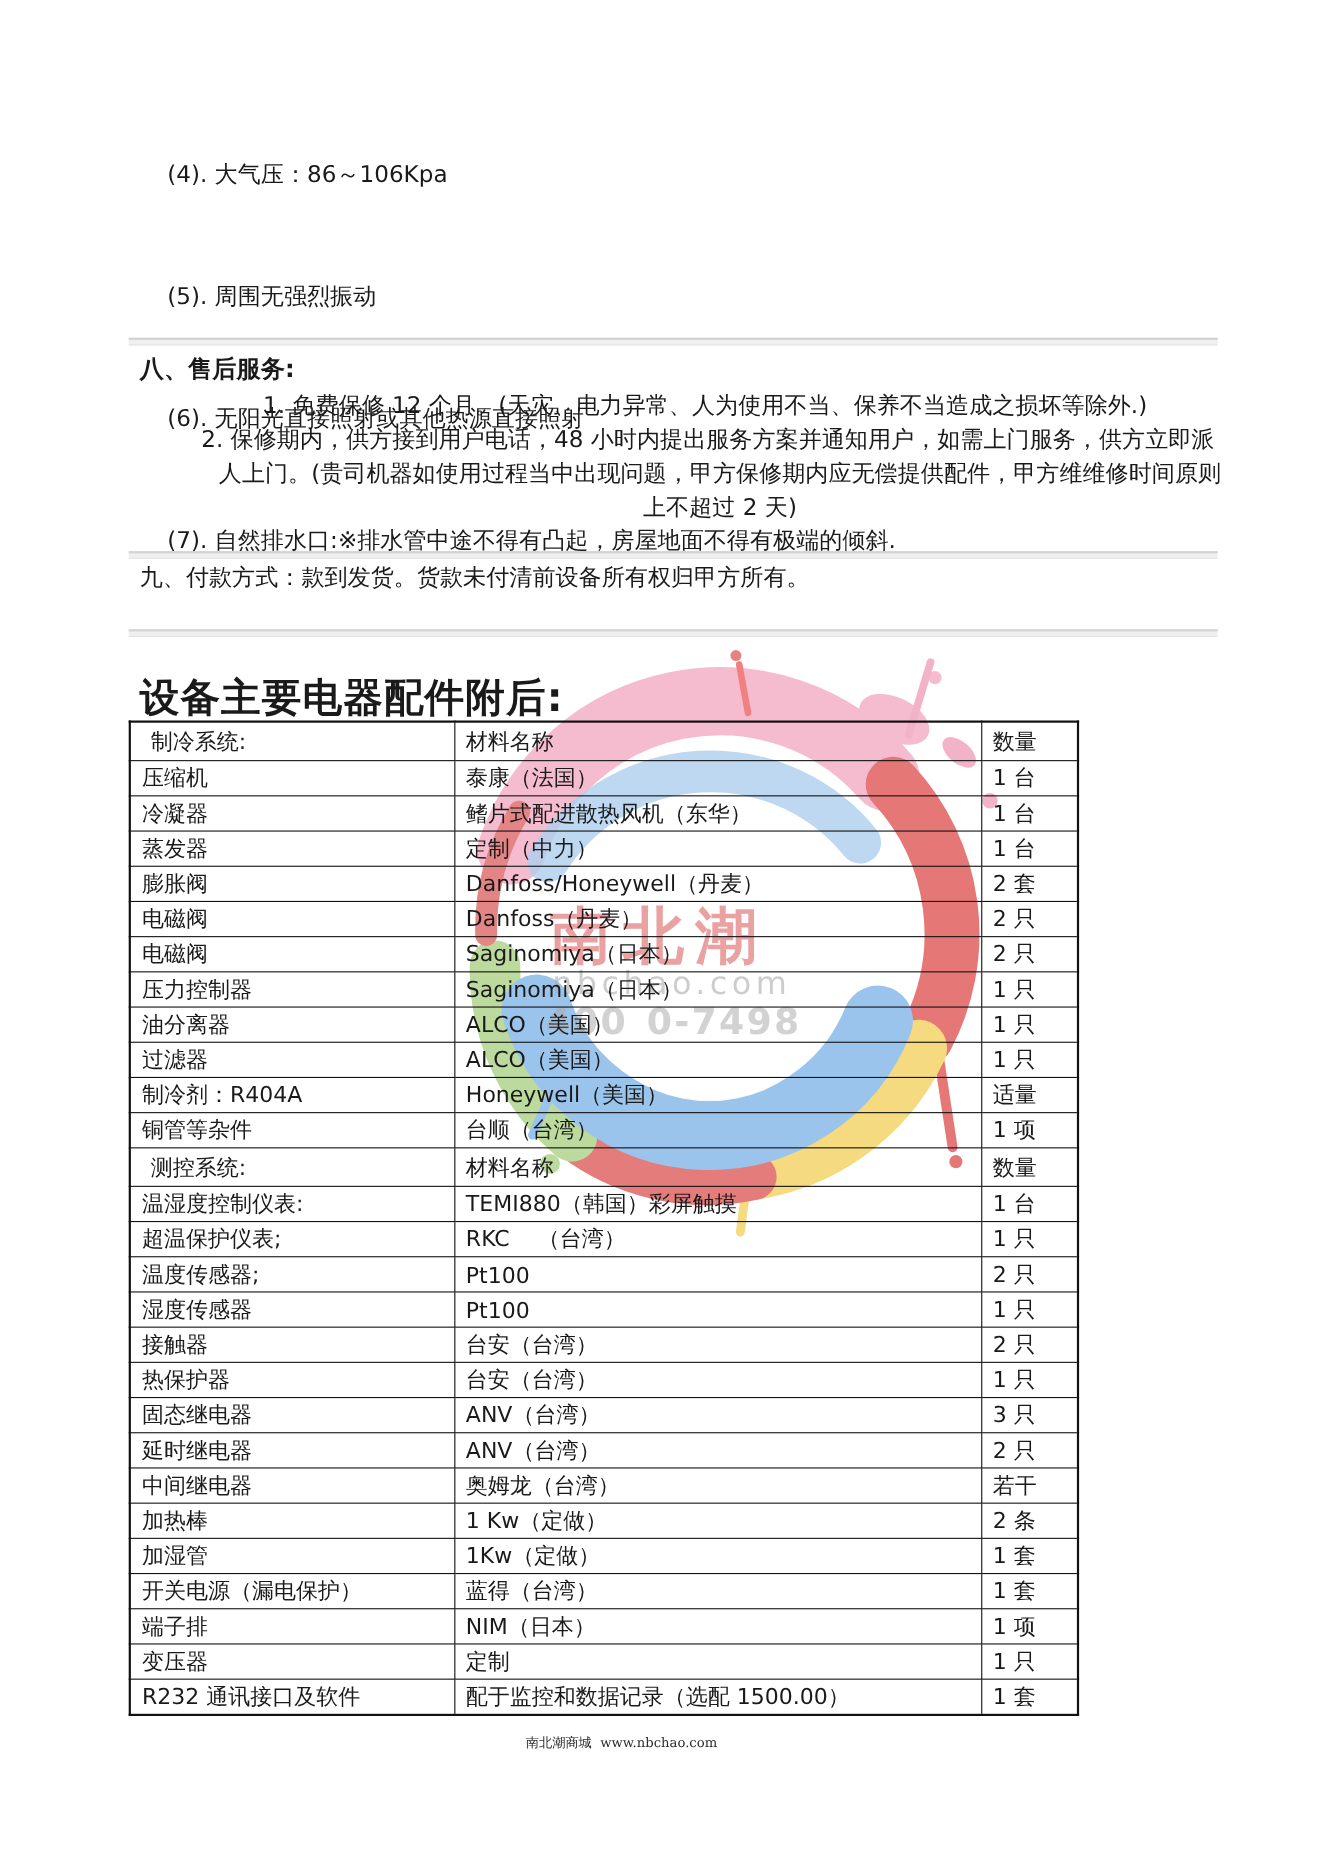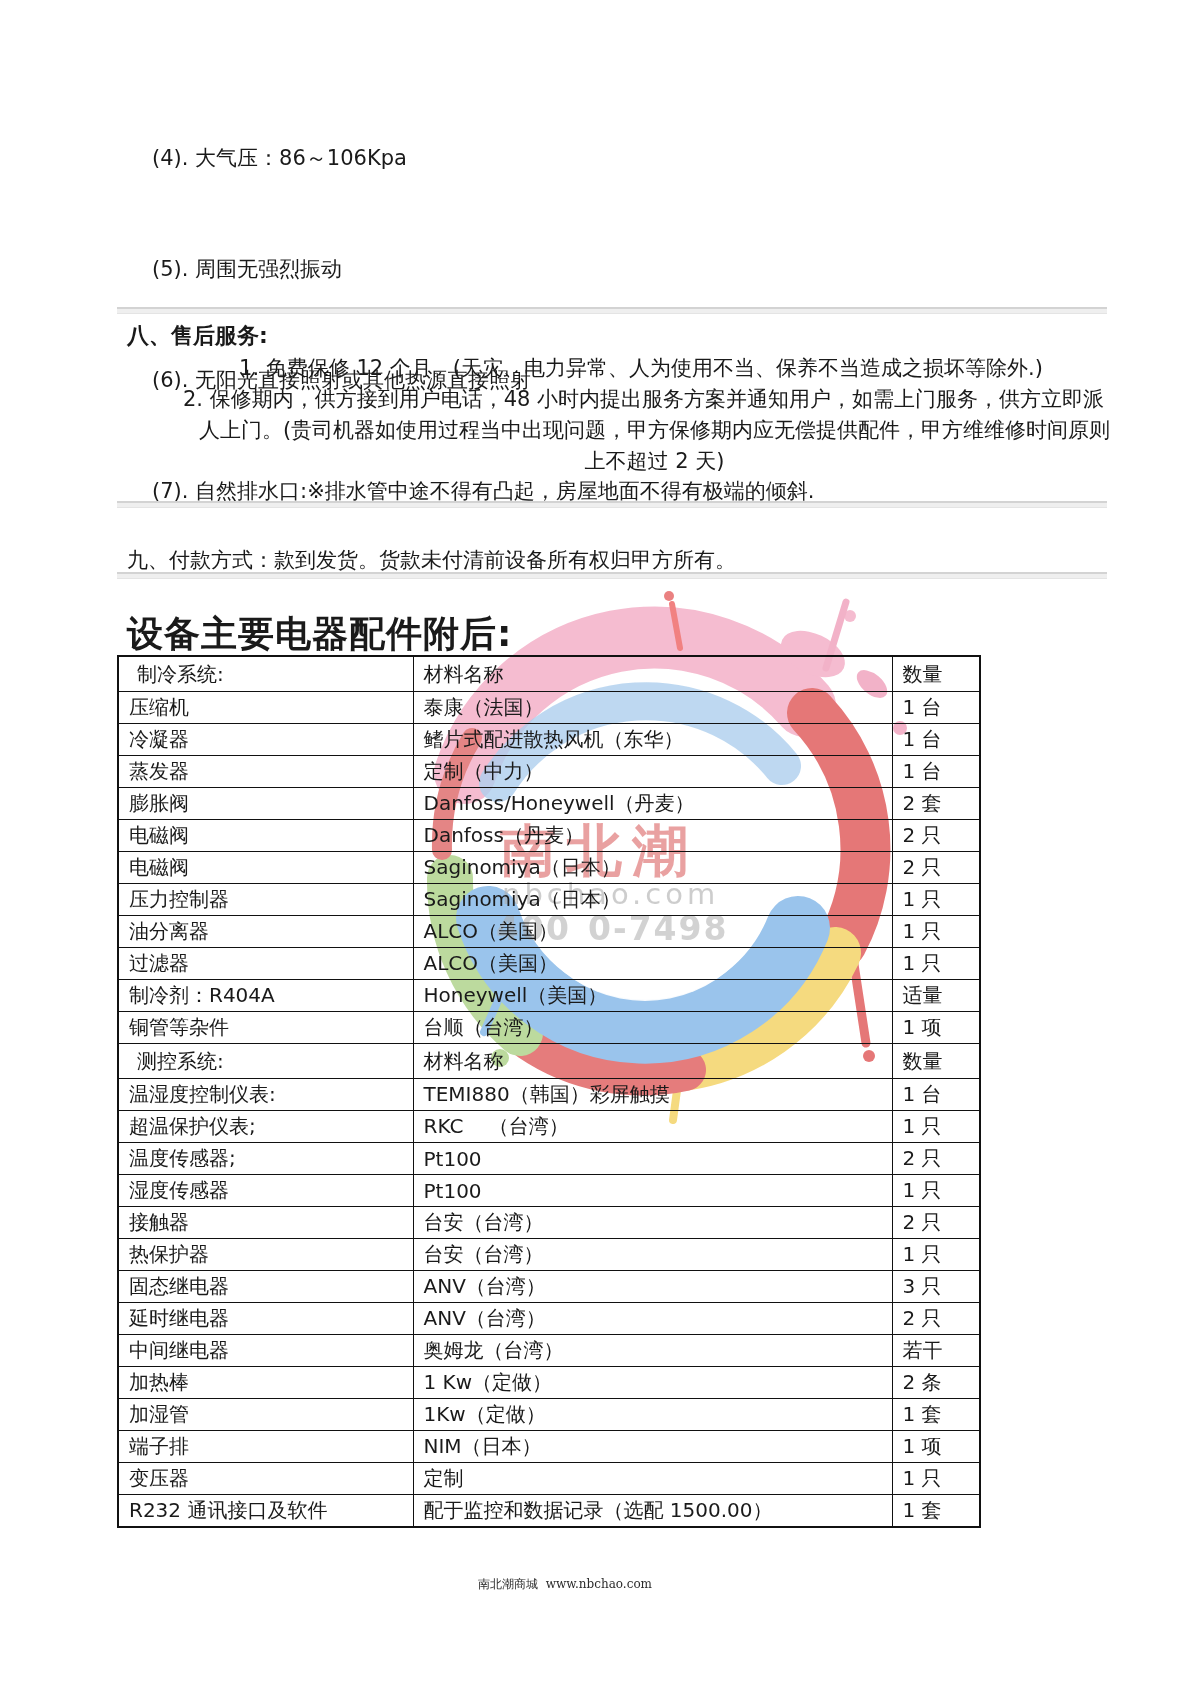--- a/index.html
+++ b/index.html
@@ -107,21 +107,21 @@
   <div class="abs sec-line" style="left:127px;top:321px;">
     <span class="sec-label-bold">八、售后服务:</span>
   </div>
   <div class="abs sub-items" style="top:353px;text-align:center;">
     <div>1. 免费保修 12 个月。(天灾、电力异常、人为使用不当、保养不当造成之损坏等除外.)</div>
     <div class="sub-item-2">2. 保修期内，供方接到用户电话，48 小时内提出服务方案并通知用户，如需上门服务，供方立即派人上门。(贵司机器如使用过程当中出现问题，甲方保修期内应无偿提供配件，甲方维维修时间原则上不超过 2 天)</div>
   </div>
 
   <div class="abs divider" style="top:501px;"></div>
 
-  <div class="abs sec-line" style="left:127px;top:546px;">
+  <div class="abs sec-line" style="left:127px;top:511px;">
     <span>九、付款方式：</span><span>款到发货。货款未付清前设备所有权归甲方所有。</span>
   </div>
 
   <div class="abs divider" style="top:572px;"></div>
 
   <div class="abs big-heading">设备主要电器配件附后:</div>
 
   <table class="parts">
     <colgroup>
       <col style="width:295px">
@@ -243,20 +243,25 @@
           <td class="c0">加热棒</td>
           <td class="c1">1 Kw（定做）</td>
           <td class="c2">2 条</td>
         </tr>
         <tr class="">
           <td class="c0">加湿管</td>
           <td class="c1">1Kw（定做）</td>
           <td class="c2">1 套</td>
         </tr>
         <tr class="">
+          <td class="c0">开关电源（漏电保护）</td>
+          <td class="c1">蓝得（台湾）</td>
+          <td class="c2">1 套</td>
+        </tr>
+        <tr class="">
           <td class="c0">端子排</td>
           <td class="c1">NIM（日本）</td>
           <td class="c2">1 项</td>
         </tr>
         <tr class="">
           <td class="c0">变压器</td>
           <td class="c1">定制</td>
           <td class="c2">1 只</td>
         </tr>
         <tr class="">

